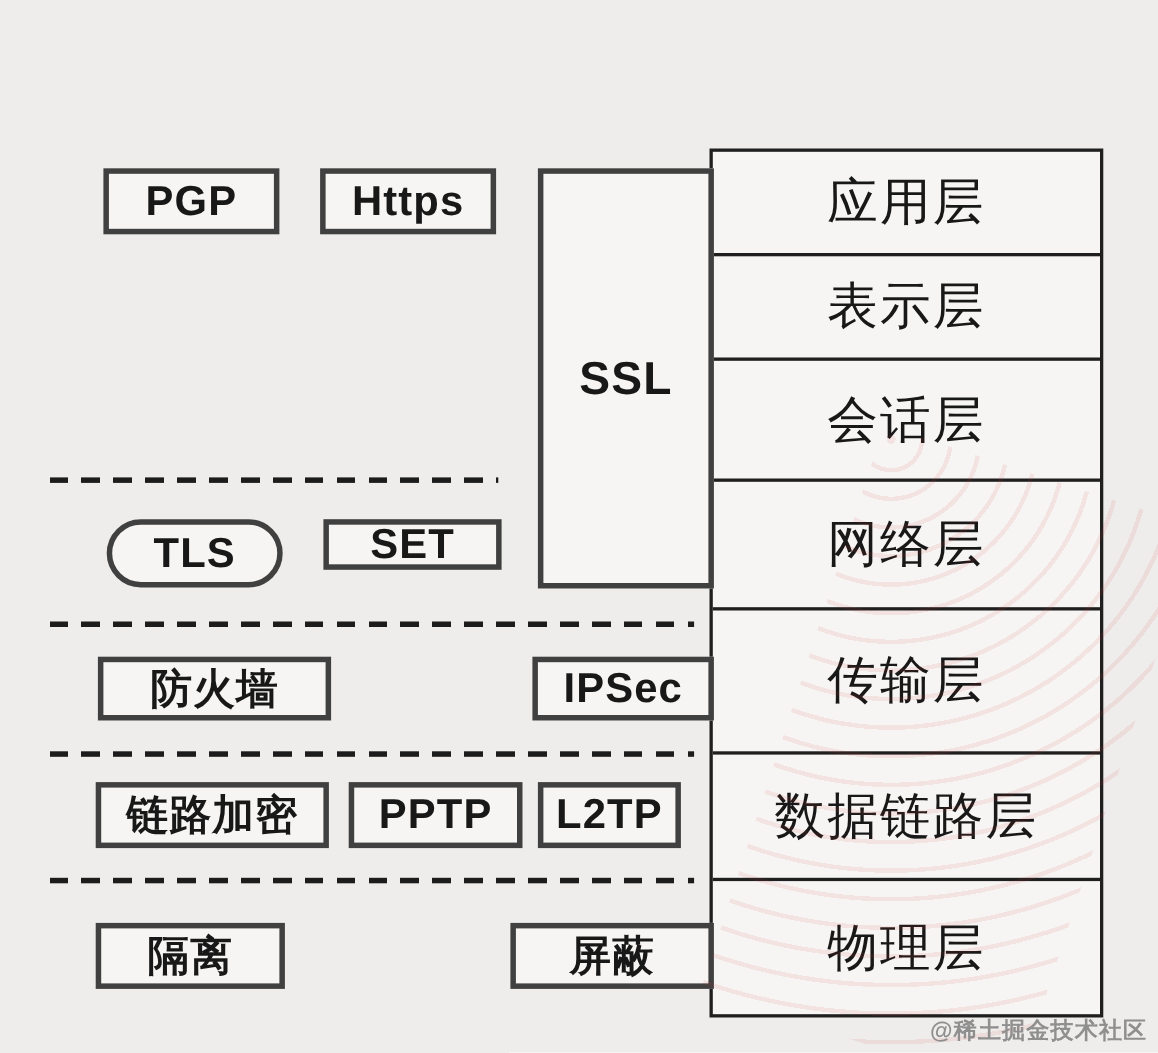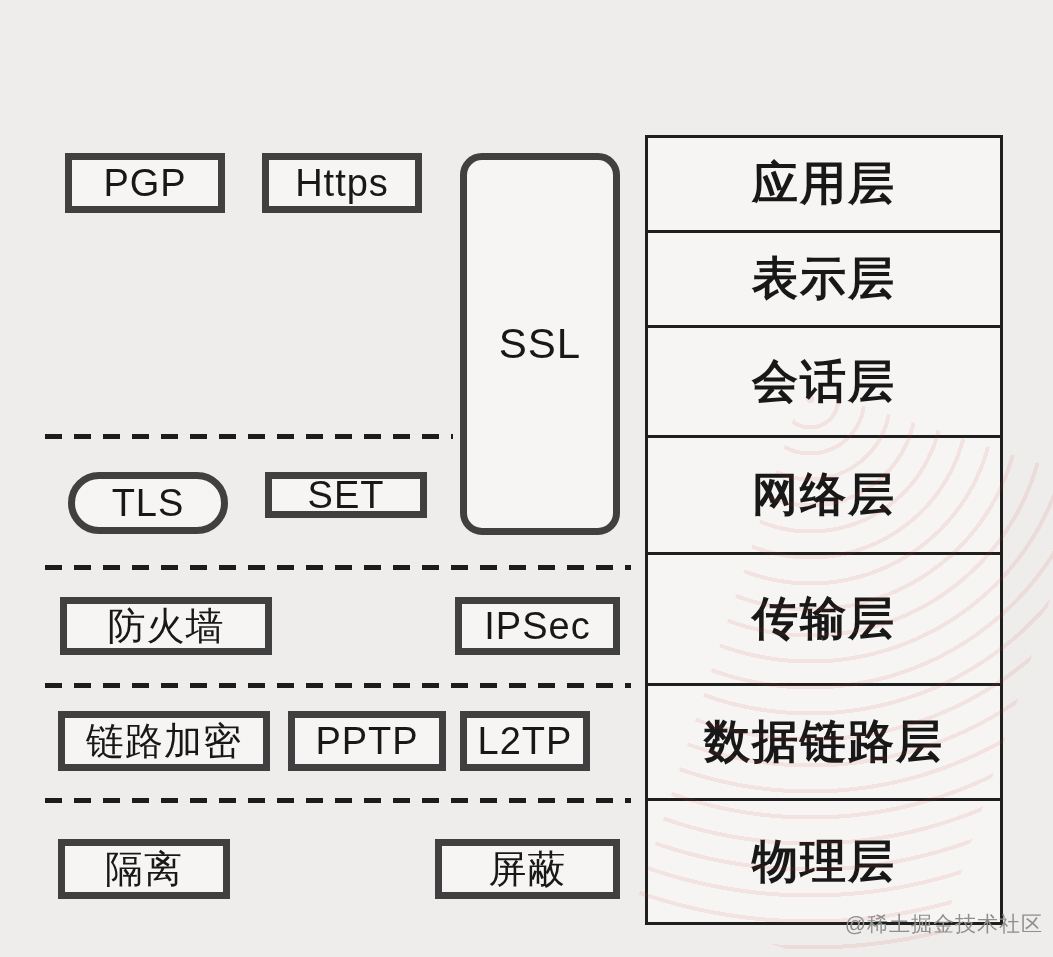--- a/index.html
+++ b/index.html
@@ -22,39 +22,40 @@
     background: #f6f5f3;
     box-sizing: border-box;
   }
   .layer-row {
     box-sizing: border-box;
     border-bottom: 3px solid #1f1f1f;
     display: flex;
     align-items: center;
     justify-content: center;
     font-size: 46px;
-    font-weight: bold;
+    font-weight: normal;
     color: #181818;
     letter-spacing: 2px;
   }
   .layer-row:last-child { border-bottom: none; }
 
   
   .proto-box {
     position: absolute;
     box-sizing: border-box;
-    border: 7px solid #404040;
+    border: 5px solid #404040;
     background: #f6f5f3;
     display: flex;
     align-items: center;
     justify-content: center;
     font-size: 38px;
-    font-weight: normal;
+    font-weight: bold;
     color: #181818;
     letter-spacing: 1px;
+    margin-left: 29px;
   }
 
   
   .dashed {
     position: absolute;
     height: 5px;
     background: repeating-linear-gradient(90deg,
       #1c1c1c 0px, #1c1c1c 17px,
       transparent 17px, transparent 29px);
   }
@@ -70,24 +71,24 @@
     background:
       repeating-radial-gradient(circle at 10px 10px,
         #d23a3a 0 4px, transparent 4px 26px);
     transform: rotate(18deg);
     pointer-events: none;
   }
 
   .gray-watermark {
     position: absolute;
     right: 10px;
-    bottom: 19px;
+    bottom: 6px;
     font-size: 21px;
     color: #8f8f8f;
-    font-weight: normal;
+    font-weight: bold;
     letter-spacing: 1px;
   }
 </style>
 </head>
 <body>
 
 <div class="canvas">
 
   <div class="layer-stack">
     <div class="layer-row" style="height:95px">应用层</div>
@@ -95,21 +96,21 @@
     <div class="layer-row" style="height:110px">会话层</div>
     <div class="layer-row" style="height:117px">网络层</div>
     <div class="layer-row" style="height:131px">传输层</div>
     <div class="layer-row" style="height:115px">数据链路层</div>
     <div class="layer-row" style="height:121px">物理层</div>
   </div>
 
   <div class="proto-box" style="left:65px;  top:153px; width:160px; height:60px;">PGP</div>
   <div class="proto-box" style="left:262px; top:153px; width:160px; height:60px;">Https</div>
 
-  <div class="proto-box" style="left:460px; top:153px; width:160px; height:382px; font-size:42px;border-radius:22px;">SSL</div>
+  <div class="proto-box" style="left:460px; top:153px; width:160px; height:382px; font-size:42px;">SSL</div>
 
   <div class="dashed" style="left:45px; top:434px; width:408px;"></div>
 
   <div class="proto-box" style="left:68px;  top:472px; width:160px; height:62px;border-radius:31px;">TLS</div>
   <div class="proto-box" style="left:265px; top:472px; width:162px; height:46px;">SET</div>
 
   <div class="dashed" style="left:45px; top:565px; width:586px;"></div>
 
   <div class="proto-box" style="left:60px;  top:597px; width:212px; height:58px;">防火墙</div>
   <div class="proto-box" style="left:455px; top:597px; width:165px; height:58px;">IPSec</div>

